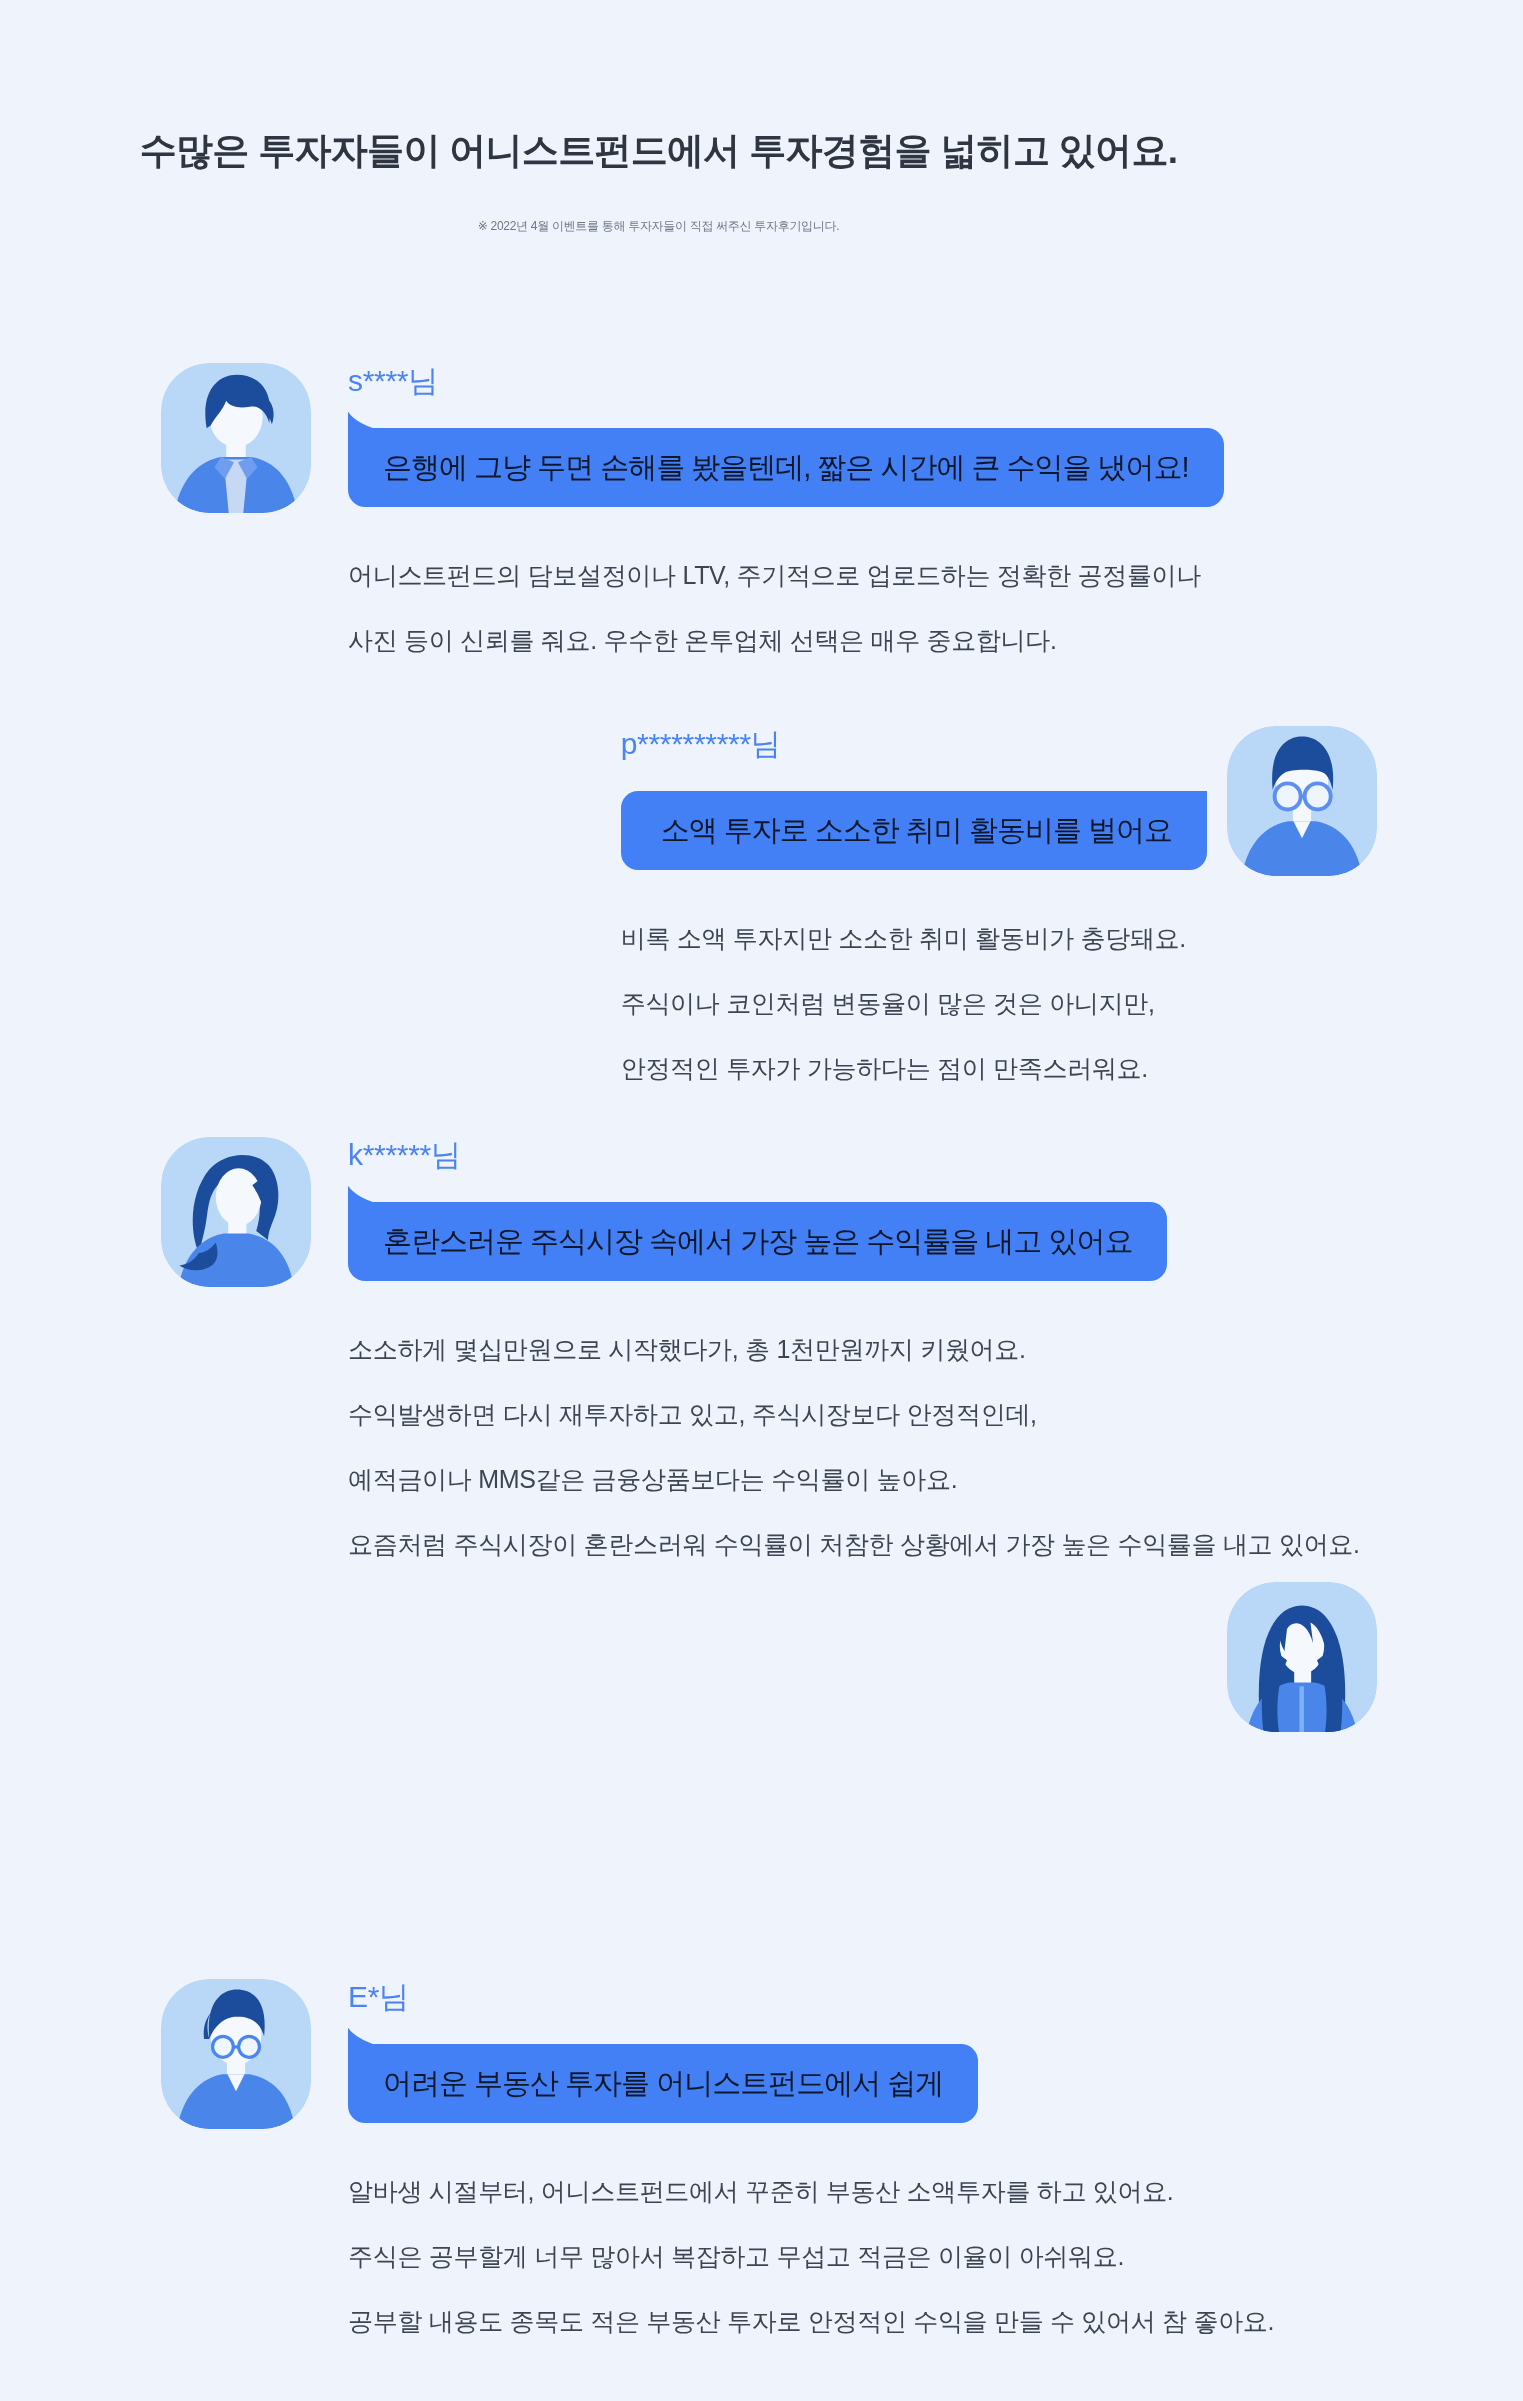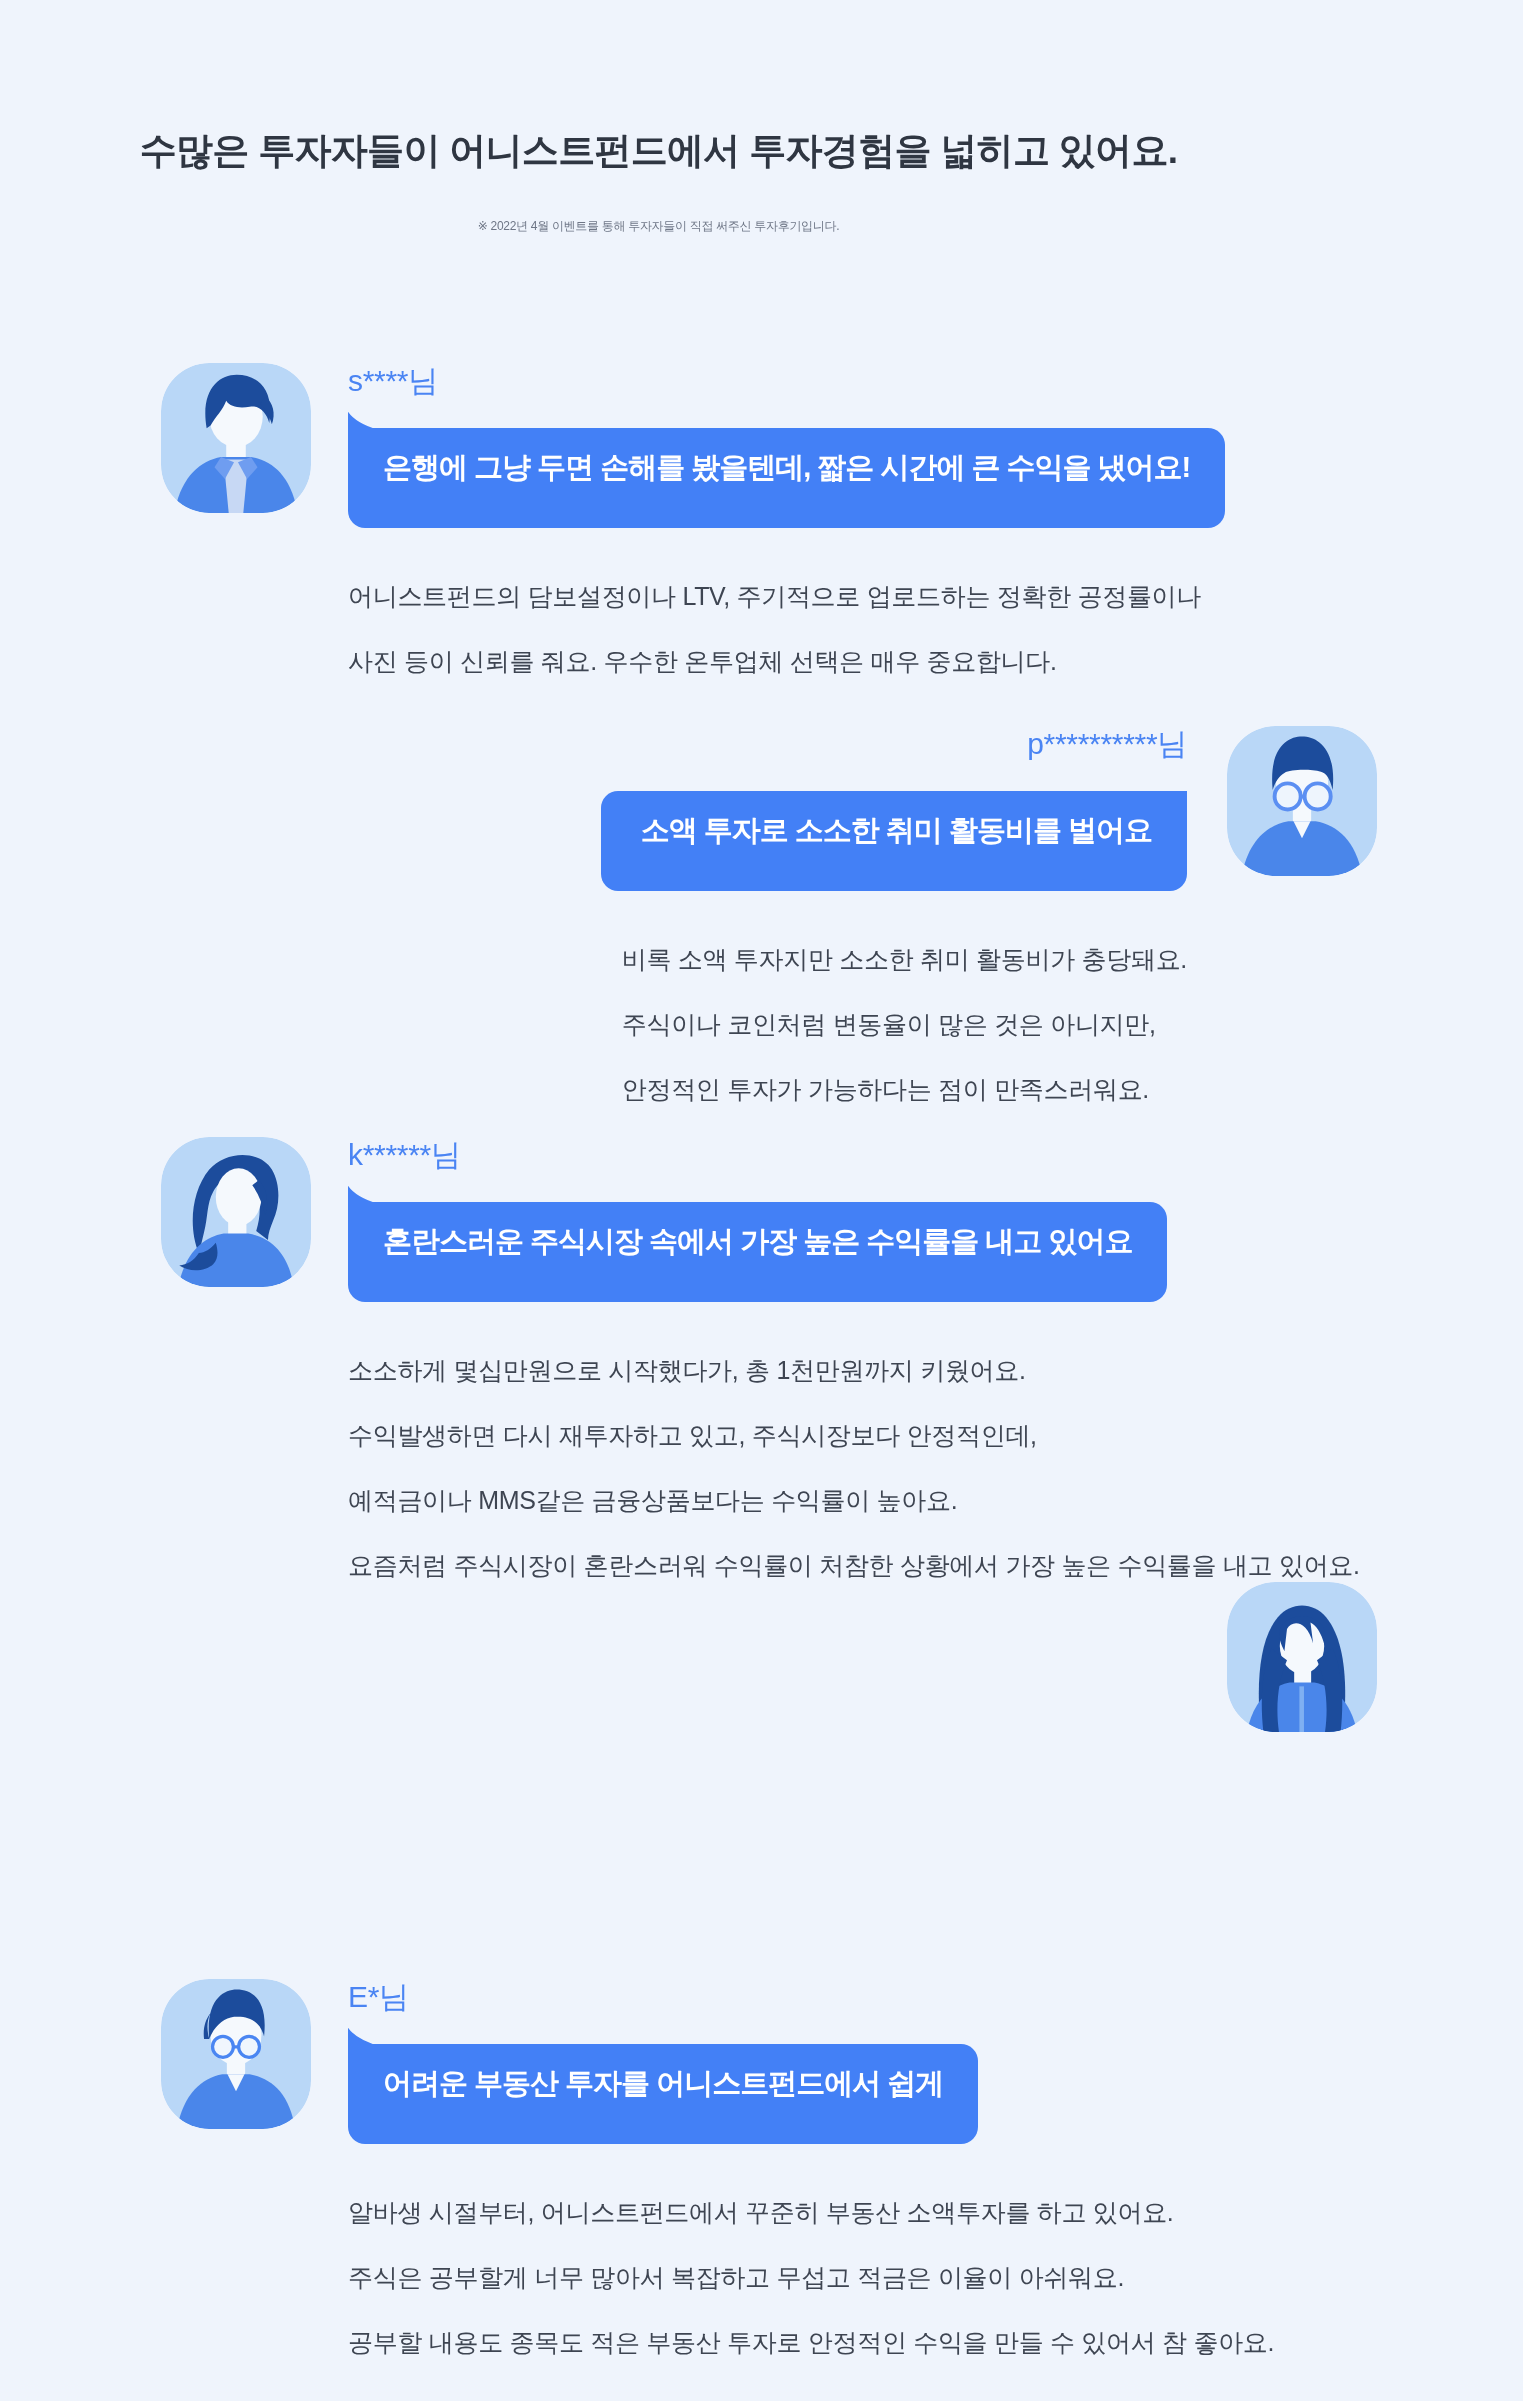--- a/index.html
+++ b/index.html
@@ -32,31 +32,31 @@
   }
   .testimonial{position:absolute;display:flex;align-items:flex-start;}
   .testimonial.left{left:161px;}
   .testimonial.right{right:146px;flex-direction:row-reverse;}
   .avatar{
     width:150px;height:150px;flex:0 0 150px;border-radius:48px;overflow:hidden;
   }
   .avatar svg{display:block;width:150px;height:150px;}
   .content{display:flex;flex-direction:column;}
   .testimonial.left  .content{margin-left:37px;align-items:flex-start;}
-  .testimonial.right .content{margin-right:40px;align-items:flex-end;}
+  .testimonial.right .content{margin-right:20px;}
   .user-name{
     font-size:30px;line-height:36px;color:var(--name);
     font-weight:500;letter-spacing:-0.3px;
   }
   .bubble{
     position:relative;margin-top:29px;
     background:var(--bubble);
-    height:100px;line-height:79px;
+    height:79px;line-height:79px;
     padding:0 35px;white-space:nowrap;
-    font-size:29px;font-weight:700;color:#ffffff;letter-spacing:-1px;
+    font-size:29px;font-weight:400;color:#0f172a;letter-spacing:-1px;
     width:max-content;
   }
   .testimonial.left  .bubble{border-radius:0 17px 17px 17px;}
   .testimonial.right .bubble{border-radius:17px 0 17px 17px;padding-left:40px;}
   .bubble::before{
     content:"";position:absolute;top:-16.3px;width:57px;height:17px;
     background:var(--bubble);
   }
   .testimonial.left  .bubble::before{left:0;  clip-path:path("M0 0 Q 16 23 88 26 L 0 26 Z");}
   .testimonial.right .bubble::before{right:0; clip-path:path("M88 0 Q 72 23 0 26 L 88 26 Z");}

